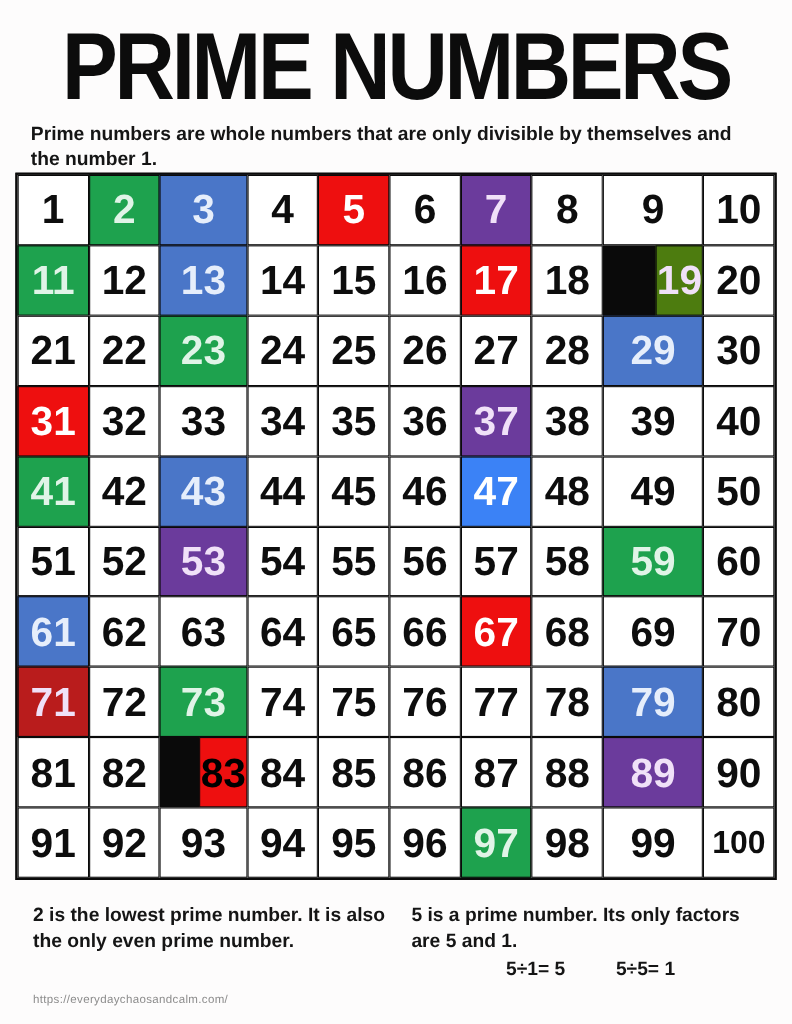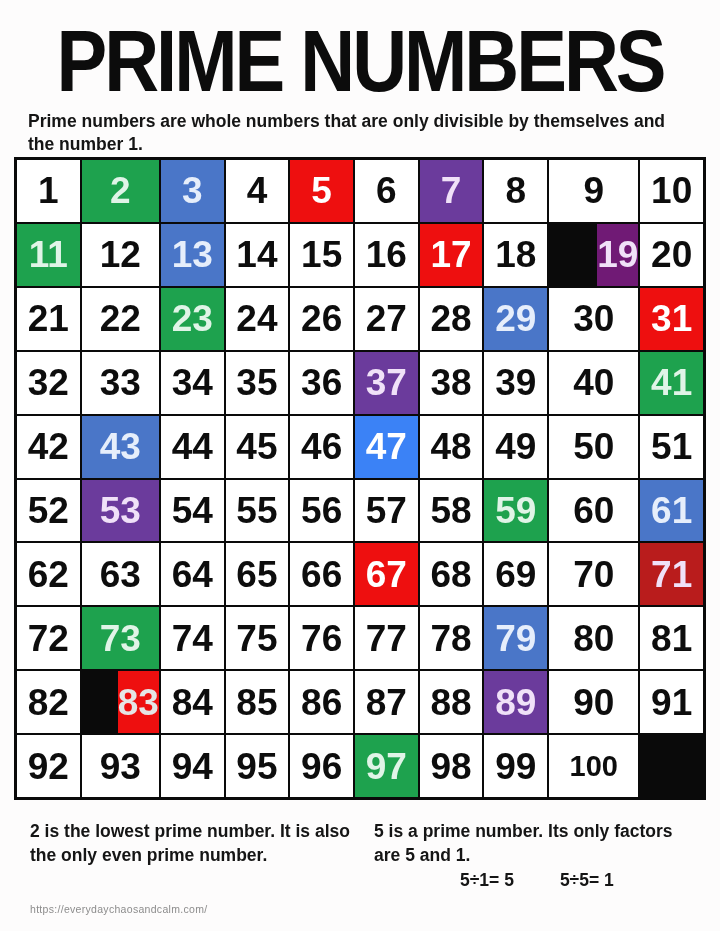--- a/index.html
+++ b/index.html
@@ -120,26 +120,27 @@
       <div class="cell">9</div>
       <div class="cell">10</div>
       <div class="cell" style="background: rgb(30, 162, 78); color: rgb(224, 244, 231);">11</div>
       <div class="cell">12</div>
       <div class="cell" style="background: rgb(74, 118, 200); color: rgb(230, 238, 251);">13</div>
       <div class="cell">14</div>
       <div class="cell">15</div>
       <div class="cell">16</div>
       <div class="cell" style="background: rgb(238, 15, 15); color: rgb(255, 255, 255);">17</div>
       <div class="cell">18</div>
-      <div class="cell" style="background: #701a75; color: rgb(240, 225, 248); margin-left: 48px;">19</div>
+      <div class="cell" style="background: #4d7c0f; color: rgb(240, 225, 248); margin-left: 48px;">19</div>
       <div class="cell">20</div>
       <div class="cell">21</div>
       <div class="cell">22</div>
       <div class="cell" style="background: rgb(30, 162, 78); color: rgb(224, 244, 231);">23</div>
       <div class="cell">24</div>
+      <div class="cell">25</div>
       <div class="cell">26</div>
       <div class="cell">27</div>
       <div class="cell">28</div>
       <div class="cell" style="background: rgb(74, 118, 200); color: rgb(230, 238, 251); text-align: right;">29</div>
       <div class="cell">30</div>
       <div class="cell" style="background: rgb(238, 15, 15); color: rgb(255, 255, 255);">31</div>
       <div class="cell">32</div>
       <div class="cell">33</div>
       <div class="cell">34</div>
       <div class="cell">35</div>
@@ -183,21 +184,21 @@
       <div class="cell" style="background: rgb(30, 162, 78); color: rgb(224, 244, 231);">73</div>
       <div class="cell">74</div>
       <div class="cell">75</div>
       <div class="cell">76</div>
       <div class="cell">77</div>
       <div class="cell">78</div>
       <div class="cell" style="background: rgb(74, 118, 200); color: rgb(230, 238, 251);">79</div>
       <div class="cell">80</div>
       <div class="cell">81</div>
       <div class="cell">82</div>
-      <div class="cell" style="background: rgb(238, 15, 15); color: #e5e5e5; margin-left: 36px;">83</div>
+      <div class="cell" style="background: rgb(238, 15, 15); color: #000000; margin-left: 36px;">83</div>
       <div class="cell">84</div>
       <div class="cell">85</div>
       <div class="cell">86</div>
       <div class="cell">87</div>
       <div class="cell">88</div>
       <div class="cell" style="background: rgb(107, 59, 156); color: rgb(240, 225, 248);">89</div>
       <div class="cell">90</div>
       <div class="cell">91</div>
       <div class="cell">92</div>
       <div class="cell">93</div>

